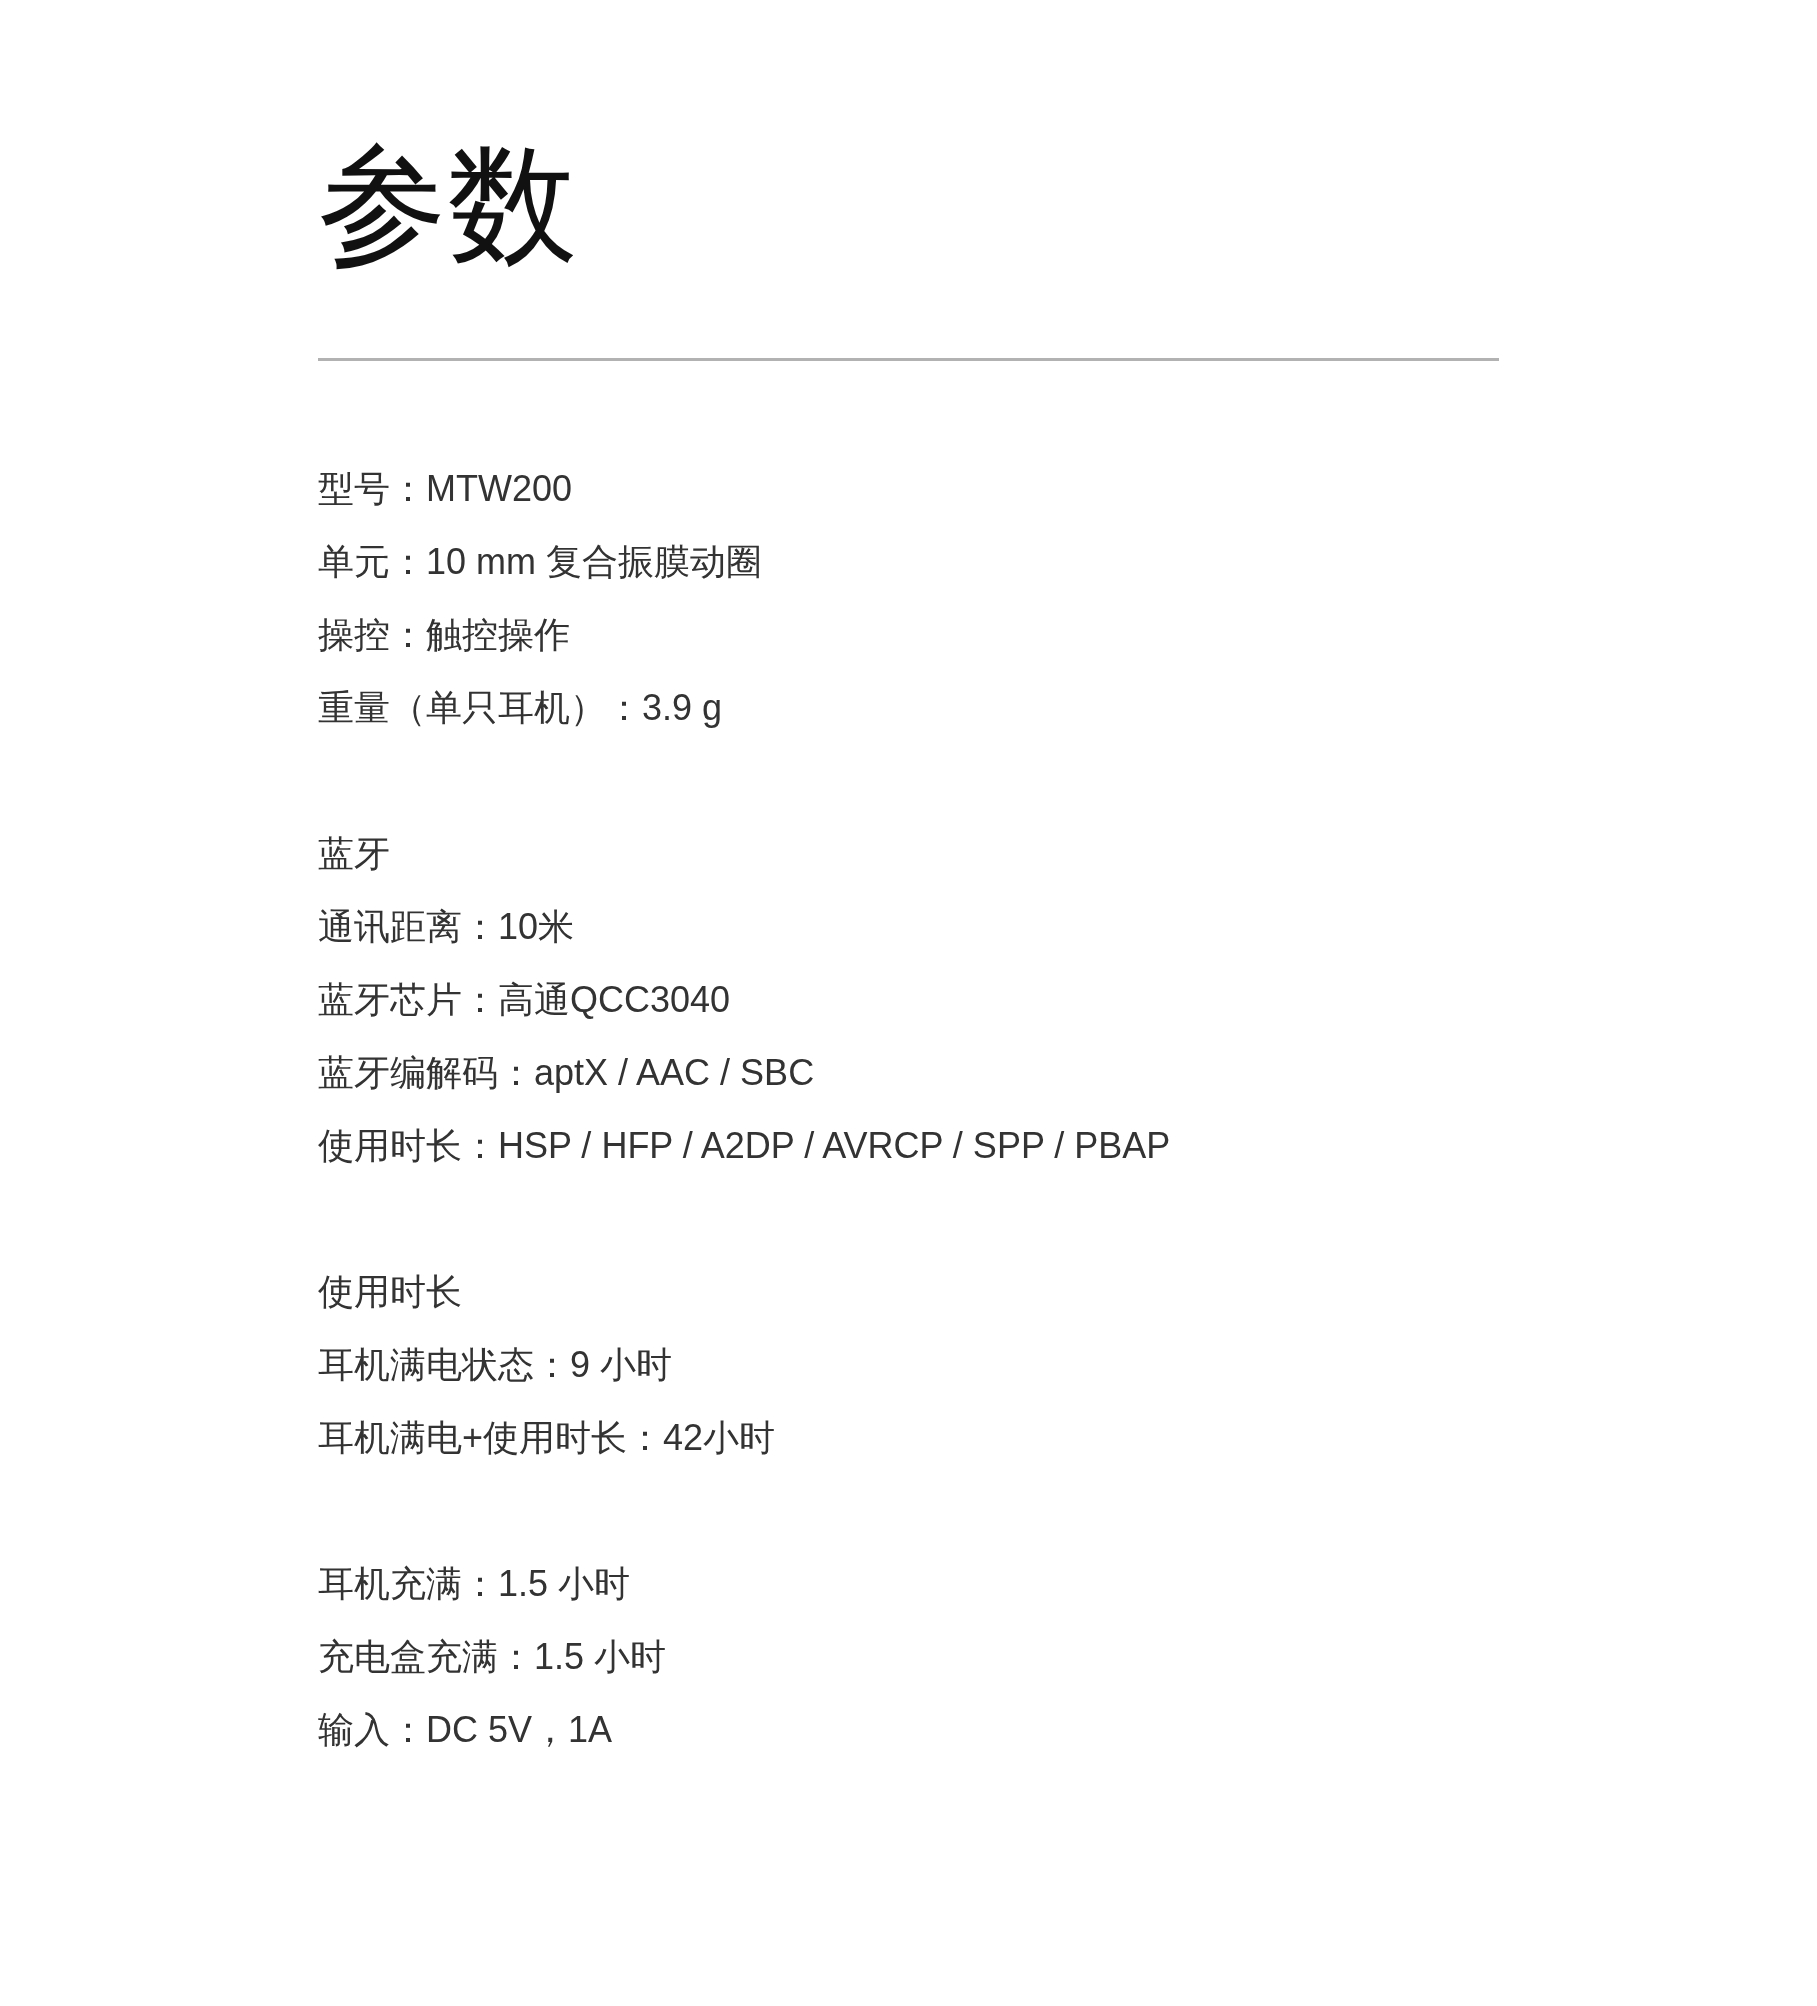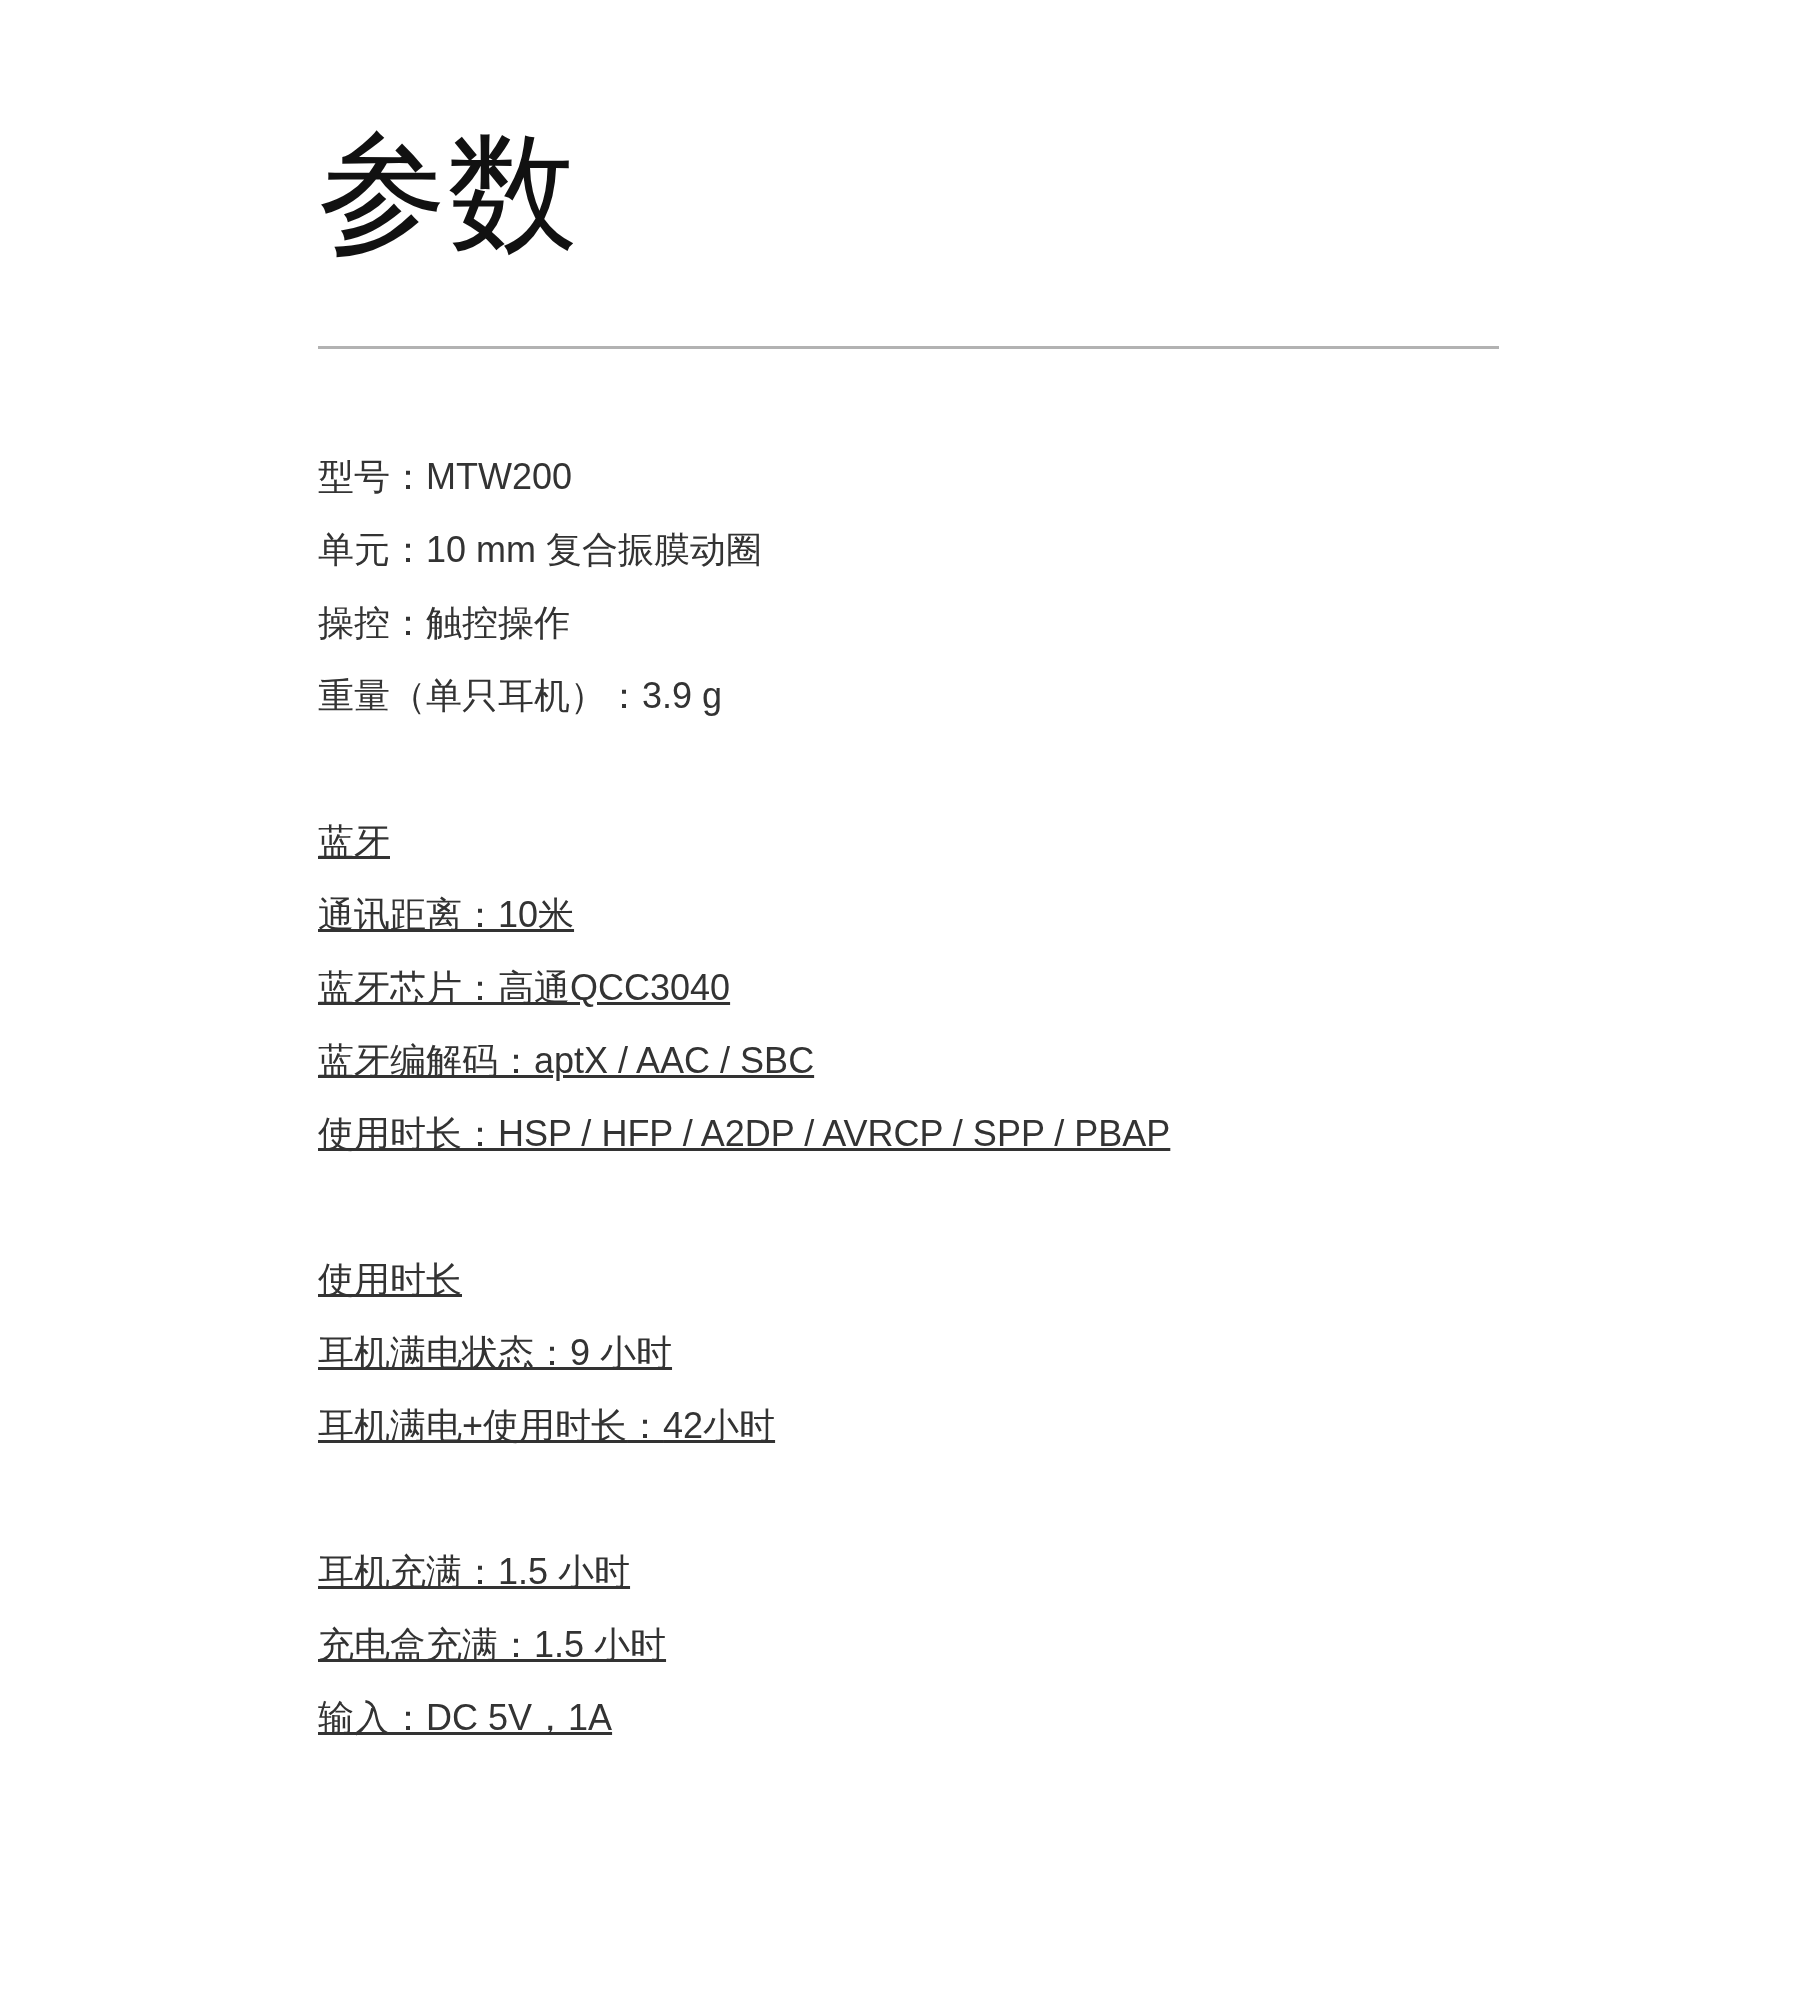--- a/index.html
+++ b/index.html
@@ -14,21 +14,21 @@
   }
   body{
     width:1817px;
     height:2006px;
     background:var(--page-bg);
     font-family:"Liberation Sans","DejaVu Sans",sans-serif;
     overflow:hidden;
   }
   .container{
     width:1181px;
-    margin:4px auto;
+    margin:16px auto;
   }
   .page-title{
     margin:0;
     padding-top:121px;
     font-size:129px;
     line-height:1.05;
     font-weight:500;
     letter-spacing:0.9px;
     color:var(--title-color);
   }
@@ -40,21 +40,20 @@
   }
   .specs{
     margin-top:91px;
     font-size:36px;
     line-height:73px;
     font-weight:400;
     color:var(--body-color);
   }
   .spec-group + .spec-group{
     margin-top:73px;
-    text-decoration:underline;
   }
   .spec-row,.spec-heading{
     white-space:nowrap;
   }
 </style>
 </head>
 <body>
 
 <main class="container">
   <h1 class="page-title">参数</h1>

